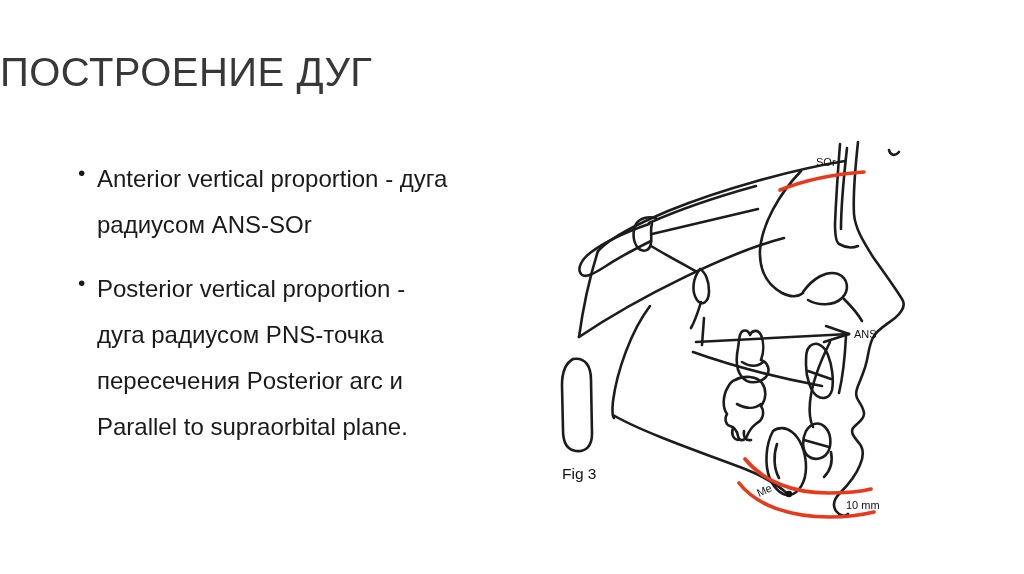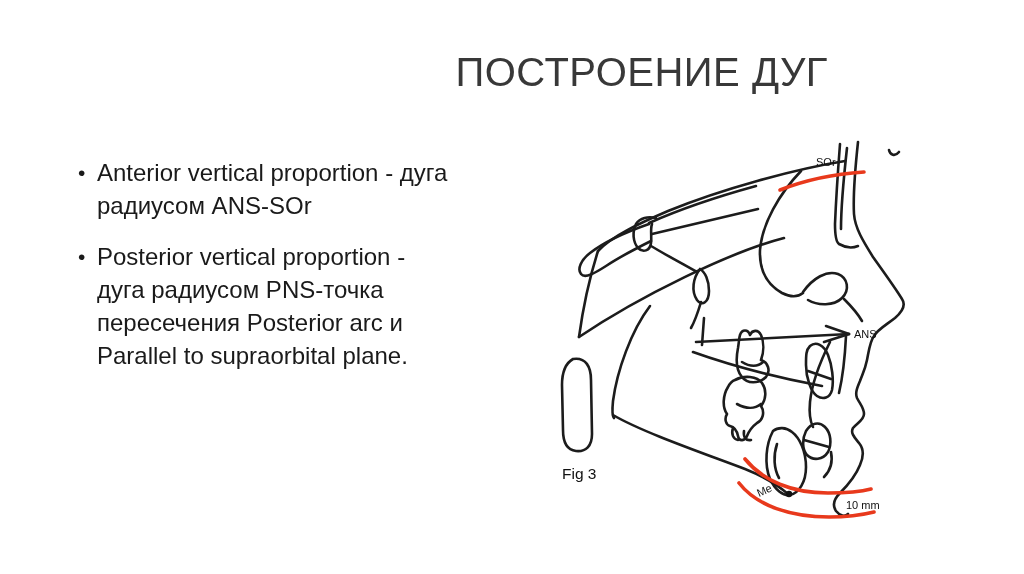--- a/index.html
+++ b/index.html
@@ -11,21 +11,21 @@
   body{
     position:relative;
     background:#ffffff;
     font-family:"Liberation Sans", sans-serif;
     color:#1a1a1a;
   }
   .slide-title{
     position:absolute;
     left:0; top:50px;
     width:828px;
-    text-align:right;
+    text-align:left;
     font-size:40px;
     font-weight:400;
     letter-spacing:0.5px;
     color:#383838;
   }
   .bullet-list{
     position:absolute;
     left:78px; top:156px;
     width:385px;
     list-style:none;
@@ -36,21 +36,21 @@
     margin-bottom:18px;
   }
   .bullet-dot{
     flex:0 0 19px;
     font-size:21px;
     line-height:33px;
     color:#1a1a1a;
   }
   .bullet-text{
     font-size:24px;
-    line-height:33px;
+    line-height:46px;
     max-width:362px;
     color:#1a1a1a;
   }
   .figure-svg{
     position:absolute;
     left:540px; top:135px;
     width:405px; height:395px;
   }
   .trace path, .trace line{
     fill:none;

